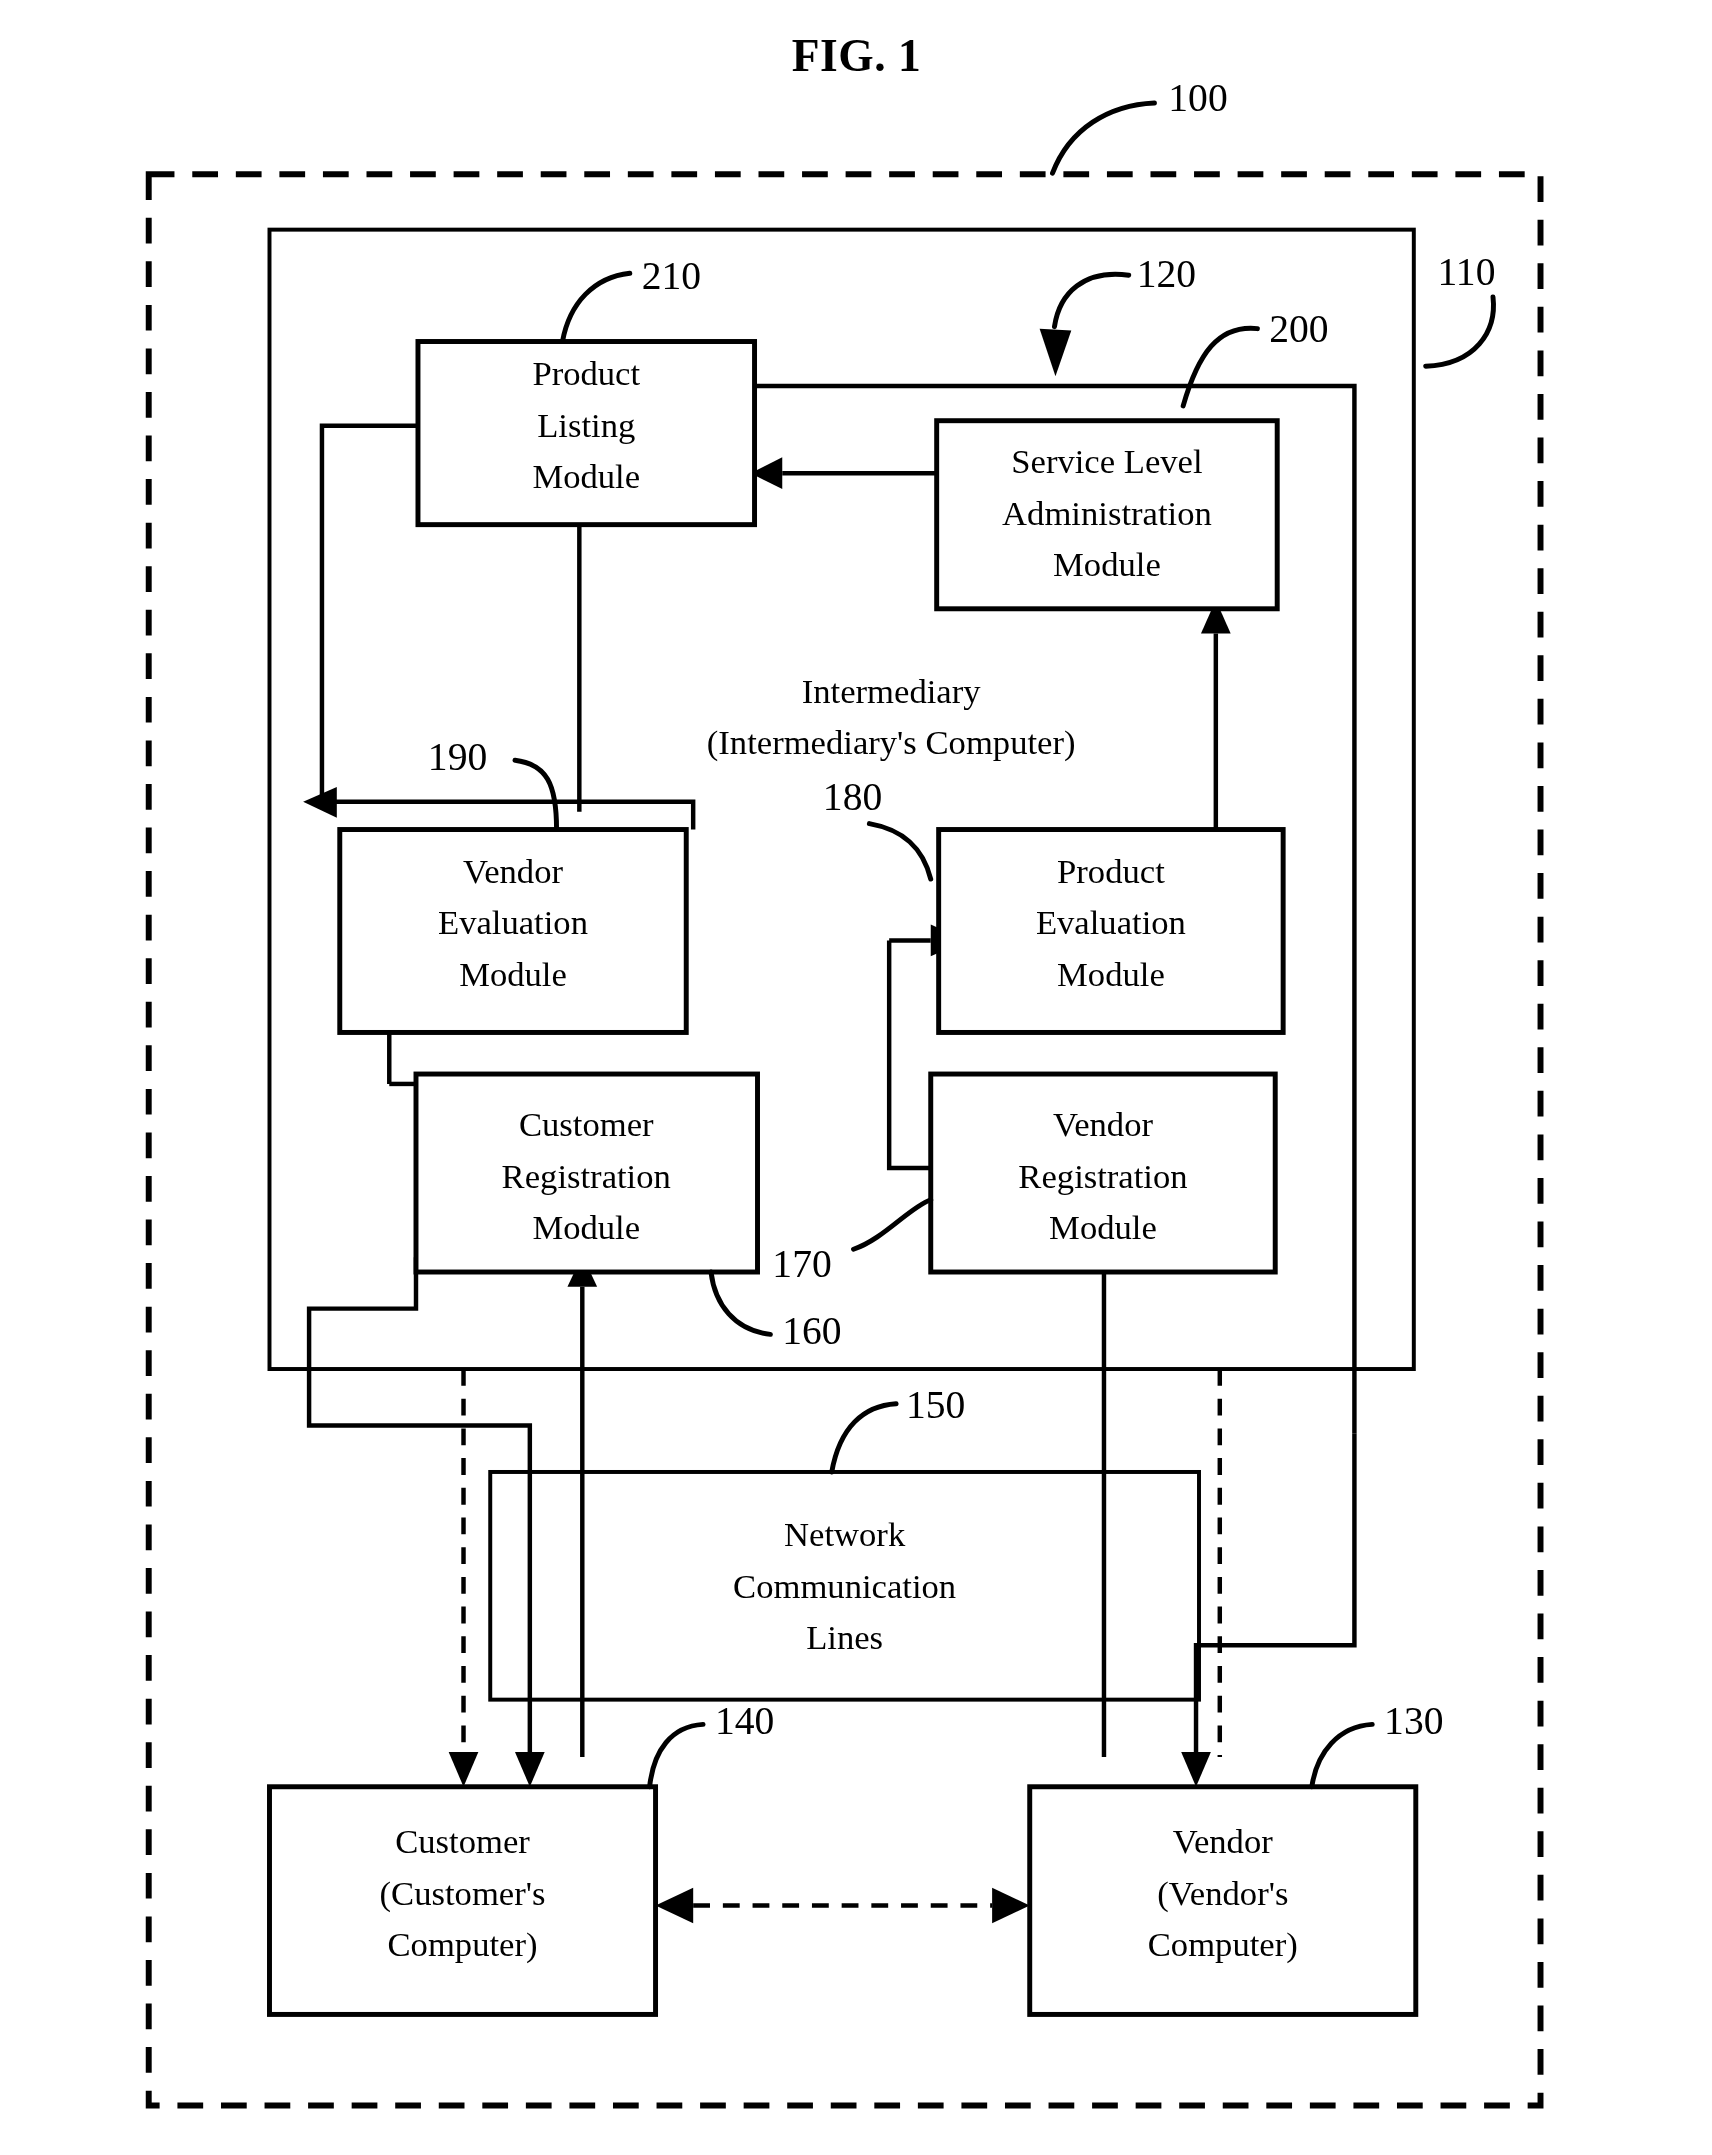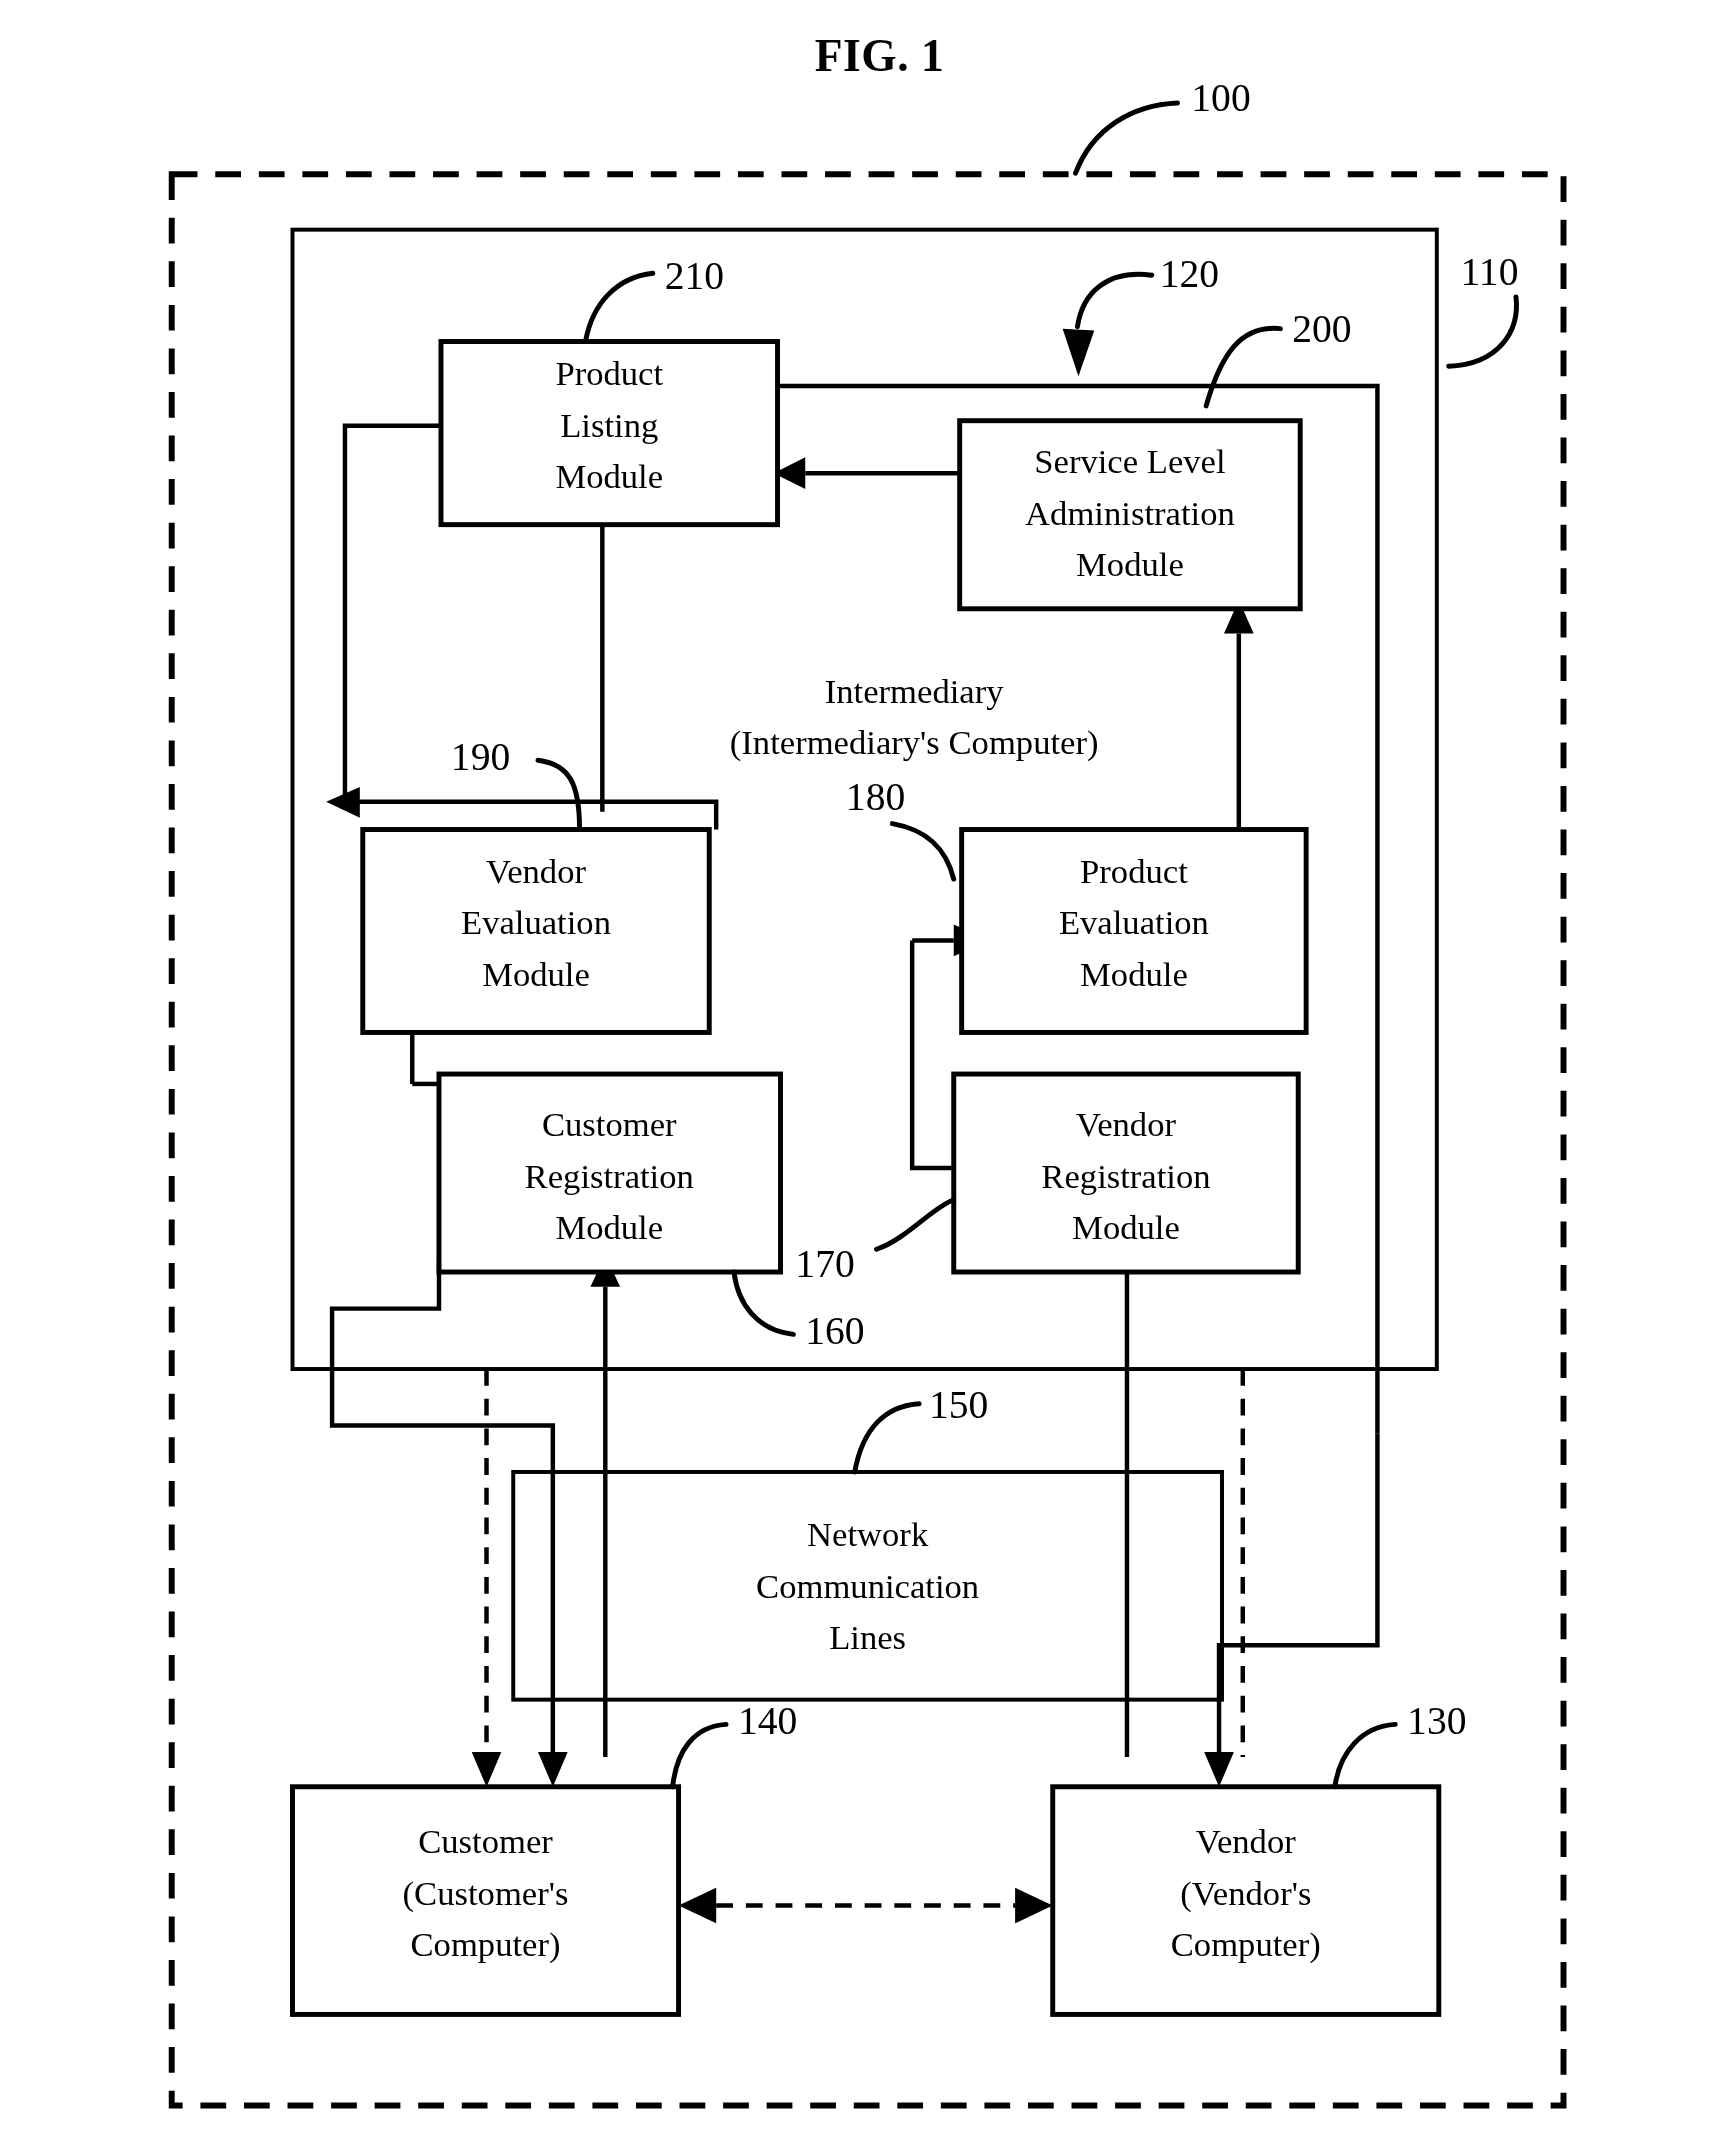--- a/index.html
+++ b/index.html
@@ -13,21 +13,20 @@
     height: 2155px;
     font-family: "Liberation Serif", "DejaVu Serif", serif;
     color: #000000;
     overflow: hidden;
     position: relative;
   }
   #figure-root {
     position: relative;
     width: 1664px;
     height: 2155px;
-    margin-left: 23px;
   }
   svg#figure-svg {
     position: absolute;
     top: 0;
     left: 0;
     width: 1713px;
     height: 2155px;
     display: block;
   }
   .fig-title {

